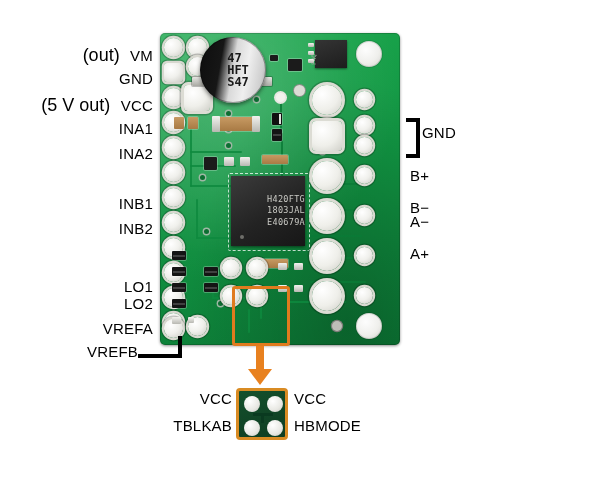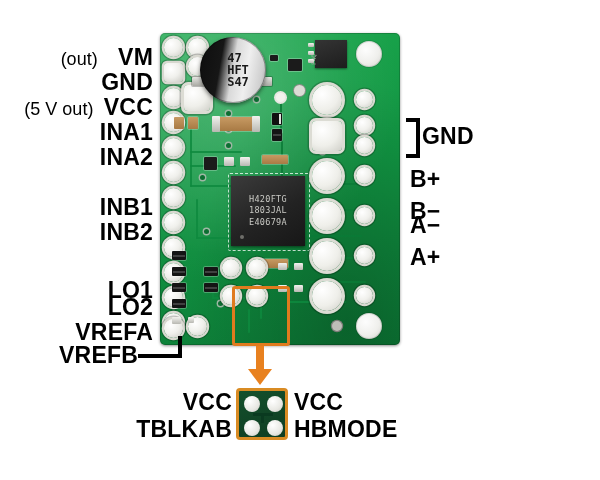--- a/index.html
+++ b/index.html
@@ -5,21 +5,21 @@
   html,body{margin:0;padding:0;background:#ffffff;}
   body{
     width:600px;height:480px;position:relative;overflow:hidden;
     font-family:"Liberation Sans", sans-serif;
     color:#000000;
   }
   .stage{position:absolute;left:0;top:0;width:600px;height:480px;}
 
   
   .lbl{position:absolute;white-space:nowrap;line-height:1;}
-  .lbl .pin{font-weight:bold;font-size:23px;letter-spacing:.2px;}
+  .lbl .pin{font-weight:normal;font-size:15px;letter-spacing:.2px;}
   .lbl .note{font-weight:normal;font-size:18px;}
   .lbl-left{text-align:right;}
   .lbl-right{text-align:left;}
 
   
   .board{
     position:absolute;
     background:#17a04a;
     background-image:
       radial-gradient(circle at 30% 18%, rgba(255,255,255,.16), rgba(0,0,0,0) 55%),
@@ -180,21 +180,21 @@
     <div class="smd tan" style="left:28px;top:84px;width:10px;height:12px;"></div>
     <div class="diode" style="left:112px;top:80px;width:10px;height:12px;"></div>
     <div class="smd res" style="left:112px;top:96px;width:10px;height:12px;"></div>
     <div class="smd tan" style="left:102px;top:122px;width:26px;height:9px;"></div>
     <div class="smd" style="left:44px;top:124px;width:13px;height:13px;"></div>
     <div class="smdterm" style="left:64px;top:124px;width:10px;height:9px;"></div>
     <div class="smdterm" style="left:80px;top:124px;width:10px;height:9px;"></div>
     <div class="smd tan" style="left:102px;top:226px;width:26px;height:9px;"></div>
 
     <div class="chipedge" style="left:68px;top:140px;width:80px;height:76px;"></div>
-    <div class="chip" style="left:71px;top:143px;width:74px;height:70px;">
+    <div class="chip" style="left:71px;top:143px;width:74px;height:70px;justify-content:flex-end;">
       <div class="txt">
         <span>H420FTG</span><br>
         <span>1803JAL</span><br>
         <span>E40679A</span>
       </div>
       <div class="dot"></div>
     </div>
 
     <div class="smd res" style="left:12px;top:218px;width:14px;height:9px;"></div>
     <div class="smd res" style="left:12px;top:234px;width:14px;height:9px;"></div>
@@ -228,21 +228,21 @@
     <div class="pad" style="left:196px;top:174px;width:17px;height:17px;"></div>
     <div class="pad" style="left:196px;top:214px;width:17px;height:17px;"></div>
     <div class="pad" style="left:196px;top:254px;width:17px;height:17px;"></div>
 
     <div class="mhole" style="left:196px;top:8px;width:26px;height:26px;"></div>
     <div class="mhole" style="left:196px;top:280px;width:26px;height:26px;"></div>
     <div class="via" style="left:172px;top:288px;width:10px;height:10px;background:#bdbdb7;box-shadow:0 0 0 1.2px #7d7d79;"></div>
   </div>
 
   <div class="lbl lbl-left" style="right:447px;top:46px;">
-    <span class="note" style="margin-right: 16px;">(out)</span>
+    <span class="note" style="margin-right: 6px;">(out)</span>
     <span class="pin">VM</span>
   </div>
   <div class="lbl lbl-left" style="right:447px;top:71px;">
     <span class="pin">GND</span>
   </div>
   <div class="lbl lbl-left" style="right:447px;top:96px;">
     <span class="note" style="margin-right: 6px;">(5 V out)</span>
     <span class="pin">VCC</span>
   </div>
   <div class="lbl lbl-left" style="right:447px;top:121px;">

